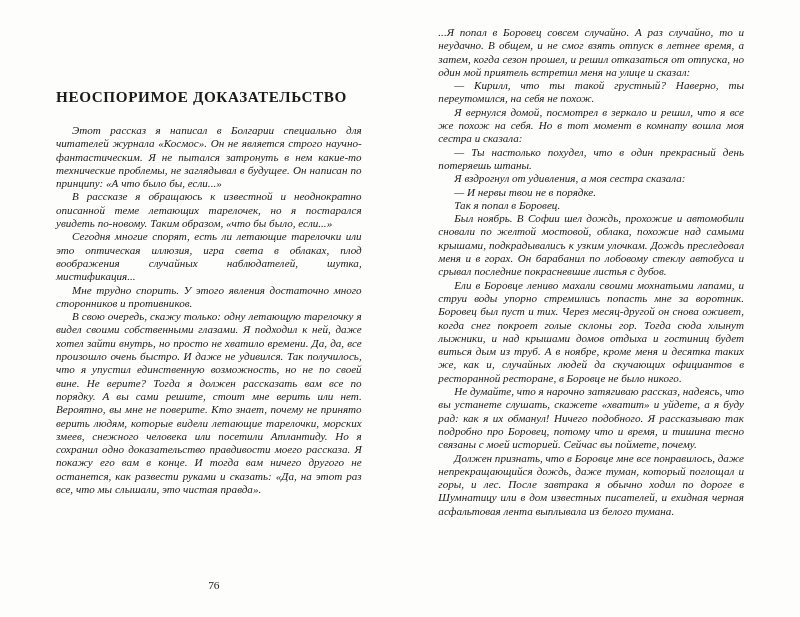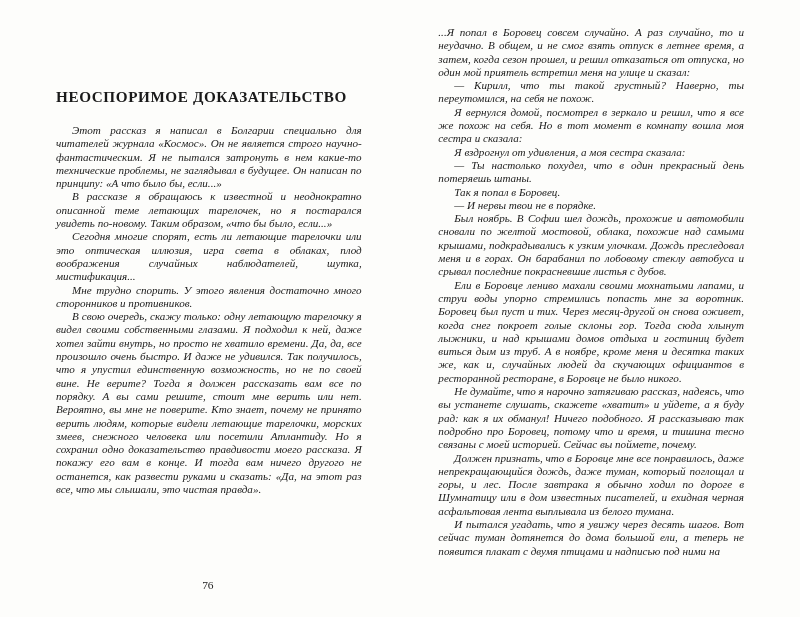--- a/index.html
+++ b/index.html
@@ -67,21 +67,21 @@
   p.italic {
     font-style: italic;
   }
   p.noindent {
     text-indent: 0;
   }
   .folio {
     position: absolute;
     bottom: 18px;
     width: 100%;
-    left: 0;
+    left: 6px;
     text-align: center;
     font-size: 11.4px;
   }
   .folio-inner {
     display: inline-block;
   }
   .leaf-right .body-text {
     margin-top: 0;
   }
   .col-top-pad {
@@ -109,26 +109,25 @@
     </div>
 
     <div class="gutter"></div>
 
     <div class="leaf leaf-right">
       <div class="col-top-pad"></div>
       <div class="body-text">
         <p class="noindent">...Я попал в Боровец совсем случайно. А раз случайно, то и неудачно. В общем, и не смог взять отпуск в летнее время, а затем, когда сезон прошел, и решил отказаться от отпуска, но один мой приятель встретил меня на улице и сказал:</p>
         <p>— Кирилл, что ты такой грустный? Наверно, ты переутомился, на себя не похож.</p>
         <p>Я вернулся домой, посмотрел в зеркало и решил, что я все же похож на себя. Но в тот момент в комнату вошла моя сестра и сказала:</p>
+        <p>— Ты настолько похудел, что в один прекрасный день потеряешь штаны.</p>
         <p>Я вздрогнул от удивления, а моя сестра сказала:</p>
-        <p>— Ты настолько похудел, что в один прекрасный день потеряешь штаны.</p>
+        <p>— И нервы твои не в порядке.</p>
         <p>Так я попал в Боровец.</p>
-        <p>— И нервы твои не в порядке.</p>
         <p>Был ноябрь. В Софии шел дождь, прохожие и автомобили сновали по желтой мостовой, облака, похожие над самыми крышами, подкрадывались к узким улочкам. Дождь преследовал меня и в горах. Он барабанил по лобовому стеклу автобуса и срывал последние покрасневшие листья с дубов.</p>
         <p>Ели в Боровце лениво махали своими мохнатыми лапами, и струи воды упорно стремились попасть мне за воротник. Боровец был пуст и тих. Через месяц-другой он снова оживет, когда снег покроет голые склоны гор. Тогда сюда хлынут лыжники, и над крышами домов отдыха и гостиниц будет виться дым из труб. А в ноябре, кроме меня и десятка таких же, как и, случайных людей да скучающих официантов в ресторанной ресторане, в Боровце не было никого.</p>
         <p>Не думайте, что я нарочно затягиваю рассказ, надеясь, что вы устанете слушать, скажете «хватит» и уйдете, а я буду рад: как я их обманул! Ничего подобного. Я рассказываю так подробно про Боровец, потому что и время, и тишина тесно связаны с моей историей. Сейчас вы поймете, почему.</p>
         <p>Должен признать, что в Боровце мне все понравилось, даже непрекращающийся дождь, даже туман, который поглощал и горы, и лес. После завтрака я обычно ходил по дороге в Шумнатицу или в дом известных писателей, и ехидная черная асфальтовая лента выплывала из белого тумана.</p>
-        <p>И пытался угадать, что я увижу через десять шагов. Вот сейчас туман дотянется до дома большой ели, а теперь не появится плакат с двумя птицами и надписью под ними на</p>
       </div>
     </div>
 
   </div>
 </div>
 
 </body></html>

